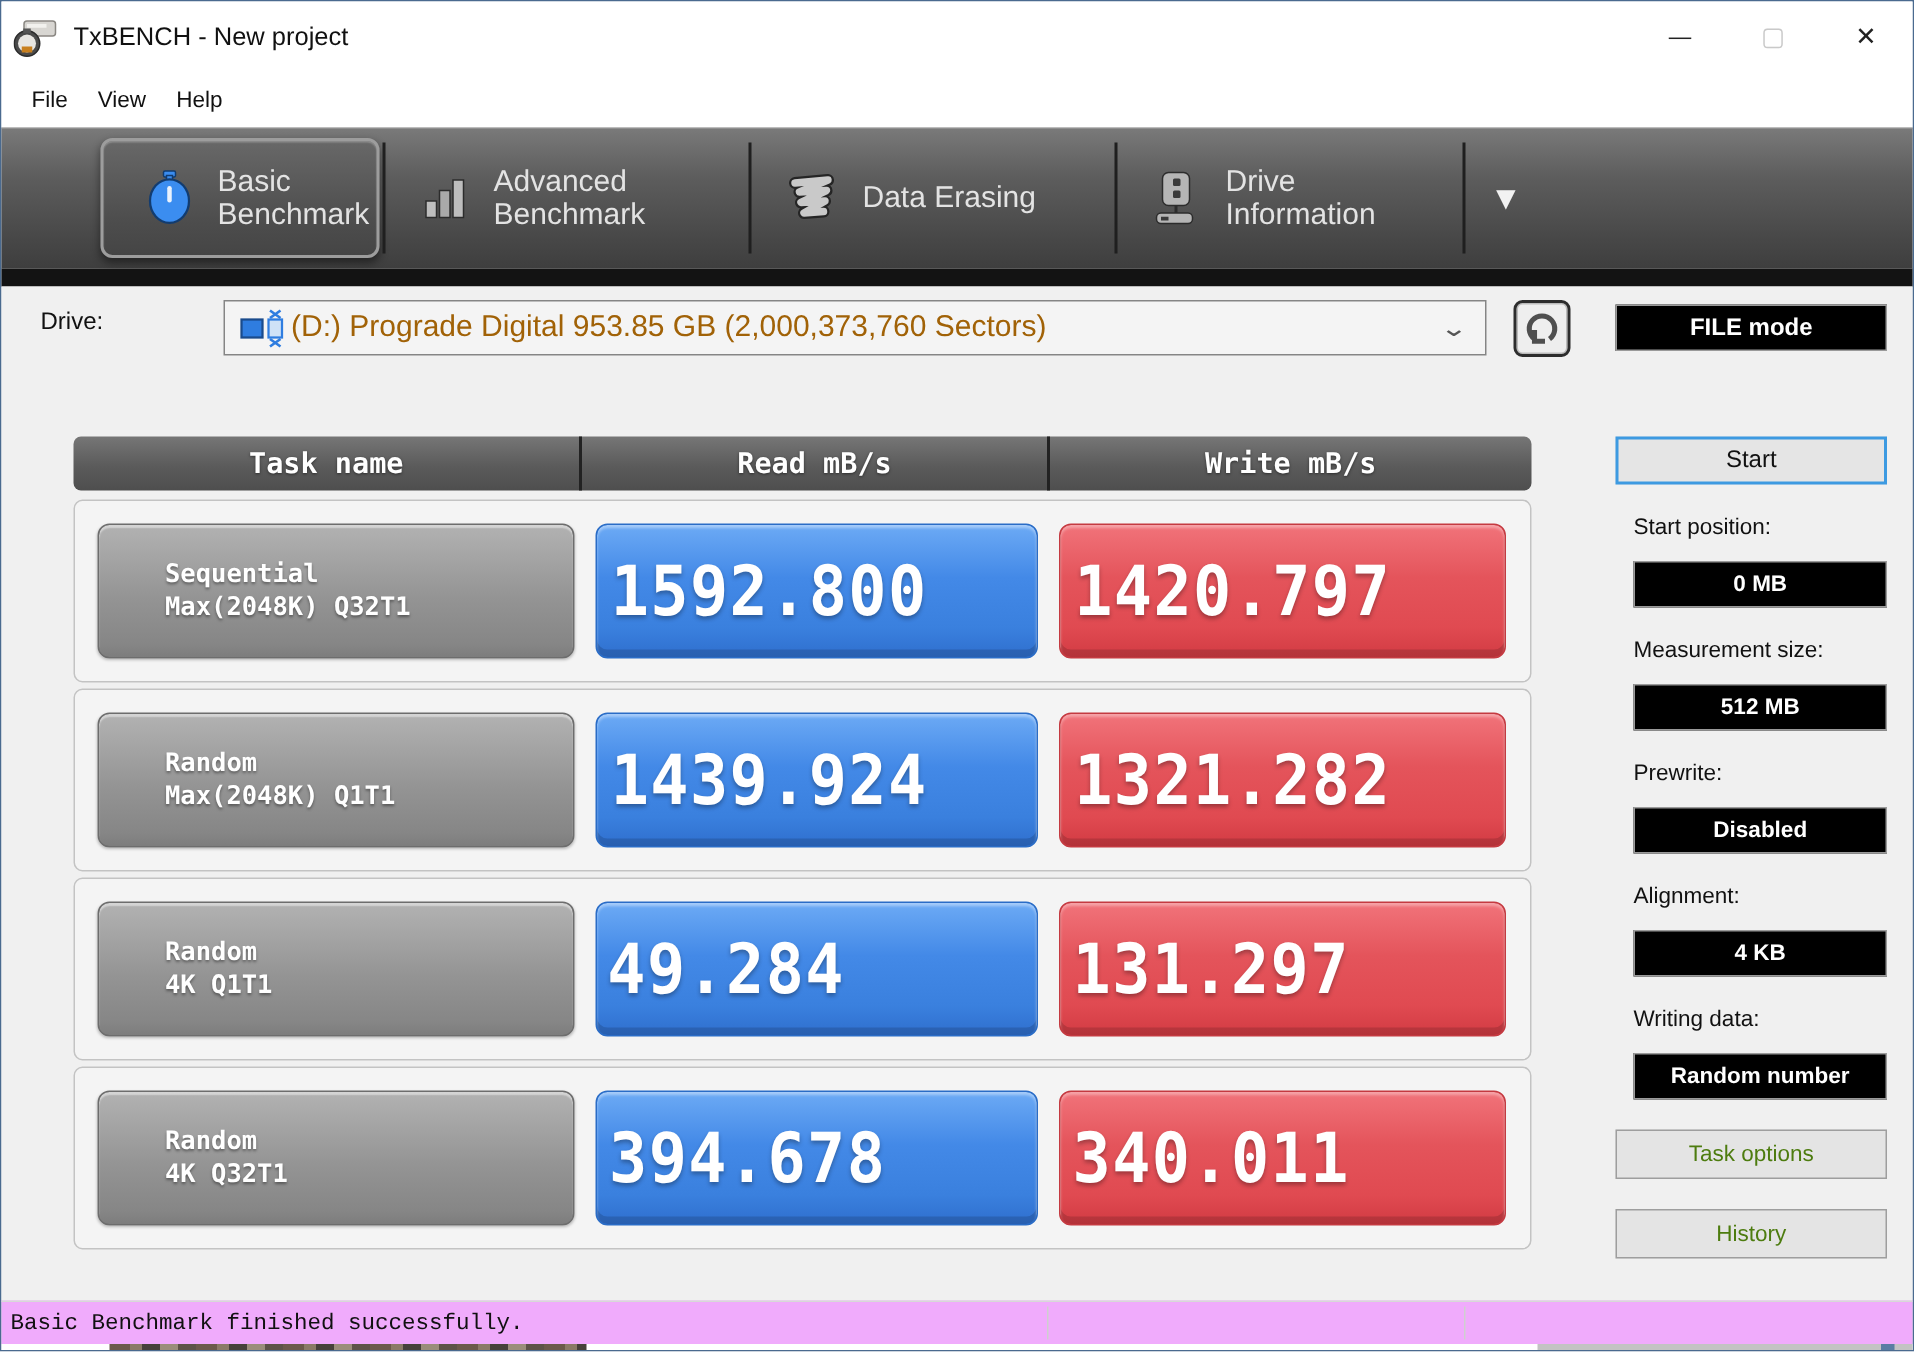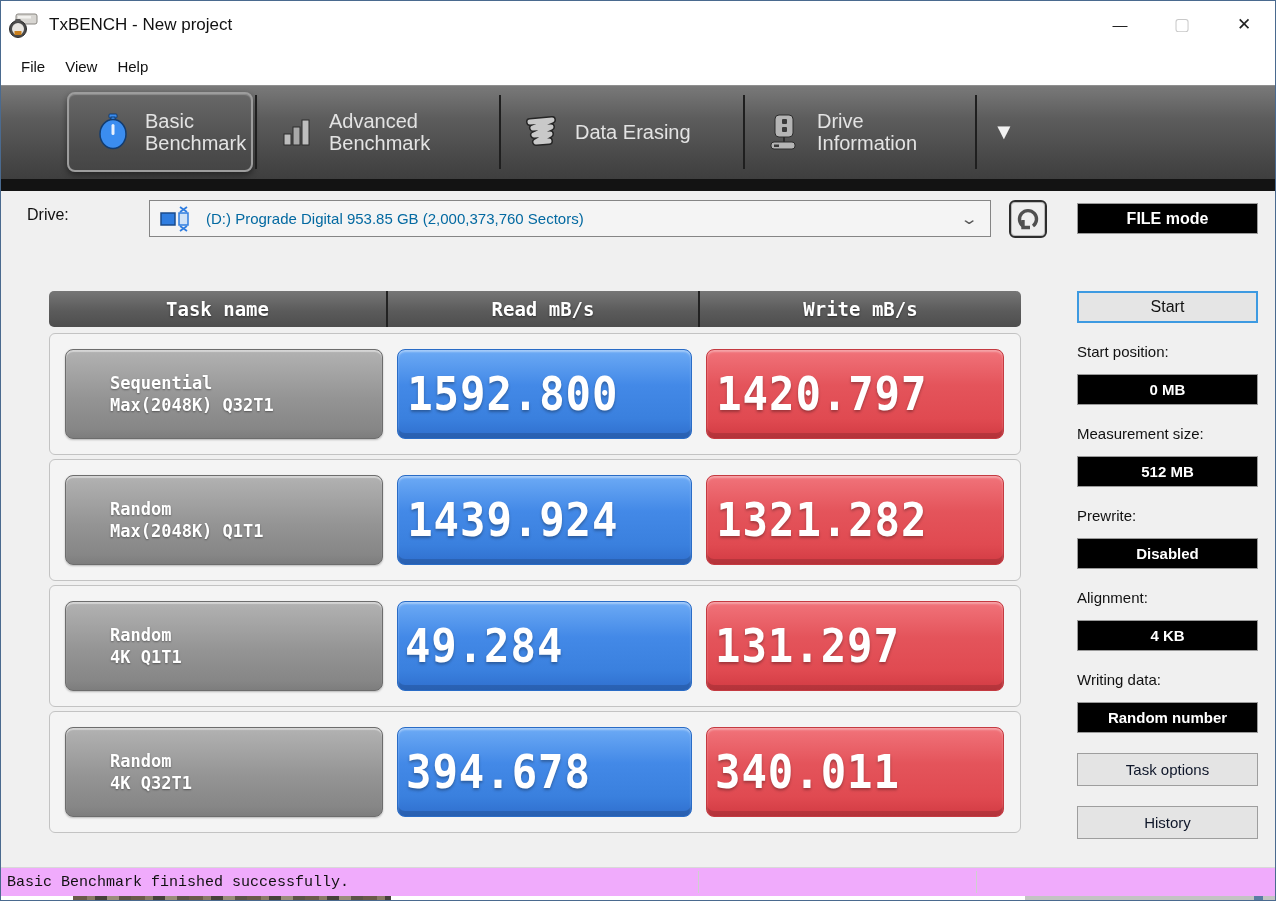--- a/index.html
+++ b/index.html
@@ -33,21 +33,21 @@
   .tab-divider { width:2px; height:74px; background:#1f1f1f; margin:0 2px; flex:0 0 auto; }
   .overflow-arrow { color:#f2f2f2; font-size:22px; margin-left:14px; }
 
   .black-strip { height:12px; background:#131313; flex:0 0 auto; }
 
   
   .content { position:relative; height:676px; background:#f0f0f0; flex:0 0 auto; }
   .drive-label { position:absolute; left:26px; top:15px; font-size:16px; color:#111; }
   .drive-combo { position:absolute; left:148px; top:9px; width:842px; height:37px; background:#f4f4f4;
                  border:1px solid #858585; display:flex; align-items:center; padding:0 10px; }
-  .combo-text { font-size:15px; color:#0369a1; margin-left:12px; flex:1; white-space:nowrap; overflow:hidden; }
+  .combo-text { font-size:20px; color:#a16207; margin-left:0; flex:1; white-space:nowrap; overflow:hidden; }
   .combo-chevron { color:#555; font-size:15px; transform:scaleX(1.5); margin-right:4px; }
   .drive-icon-svg { flex:0 0 auto; }
   .refresh-btn { position:absolute; left:1008px; top:9px; width:38px; height:38px; background:#eee;
                  border:2px solid #2d2d2d; border-radius:6px; display:flex; align-items:center; justify-content:center;
                  box-shadow:inset 0 0 0 1px #bbb; }
   .filemode { position:absolute; left:1076px; top:12px; width:181px; height:31px; background:#000; color:#fff;
               border:1px solid #9a9a9a; display:flex; align-items:center; justify-content:center;
               font-size:16px; font-weight:bold; }
 
   
@@ -73,26 +73,26 @@
   .val-read { width:295px; background:linear-gradient(180deg,#6caaf5 0%,#4389e7 40%,#3a80de 78%,#2f6fce 100%);
               border:1px solid #2a6cc6; box-shadow:inset 0 2px 2px rgba(255,255,255,.4), inset 0 -5px 0 rgba(0,0,0,.14); }
   .val-write { width:298px; background:linear-gradient(180deg,#f1737a 0%,#e4545b 40%,#e04a51 78%,#d23b43 100%);
                border:1px solid #c43a41; box-shadow:inset 0 2px 2px rgba(255,255,255,.35), inset 0 -5px 0 rgba(0,0,0,.14); }
   .val-text { transform:scaleX(.92); }
 
   
   .sidebar { position:absolute; left:1076px; top:100px; width:181px; }
   .start-btn { width:181px; height:32px; background:#e5e5e5; border:2px solid #3d9ae1; display:flex;
                align-items:center; justify-content:center; font-size:16px; color:#111; }
-  .sb-field { margin-top:20px; }
+  .sb-field { margin-top:20px;margin-left:12px; }
   .sb-label { font-size:15px; color:#111; height:19px; margin-bottom:12px; }
   .sb-box { height:31px; background:#000; border:1px solid #9a9a9a; color:#fff; display:flex;
             align-items:center; justify-content:center; font-size:15px; font-weight:600; }
   .sb-btn { margin-top:20px; height:33px; background:#e4e4e4; border:1px solid #9e9e9e; display:flex;
-            align-items:center; justify-content:center; font-size:15px; color:#0f172a; }
+            align-items:center; justify-content:center; font-size:15px; color:#4d7c0f; }
 
   
   .statusbar { height:29px; background:#f0abfc; border-top:1px solid #d8d8d8; position:relative;
                display:flex; align-items:center; flex:0 0 auto;font-family:Liberation Mono, monospace; }
   .status-text { font-size:15px; color:#111; padding-left:6px; }
   .status-sep { position:absolute; top:3px; bottom:3px; width:1px; background:#cfcfcf; }
   .sep1 { left:697px; } .sep2 { left:975px; }
 
   
   .desktop-strip { height:6px; background:#fff; position:relative; flex:1; }

